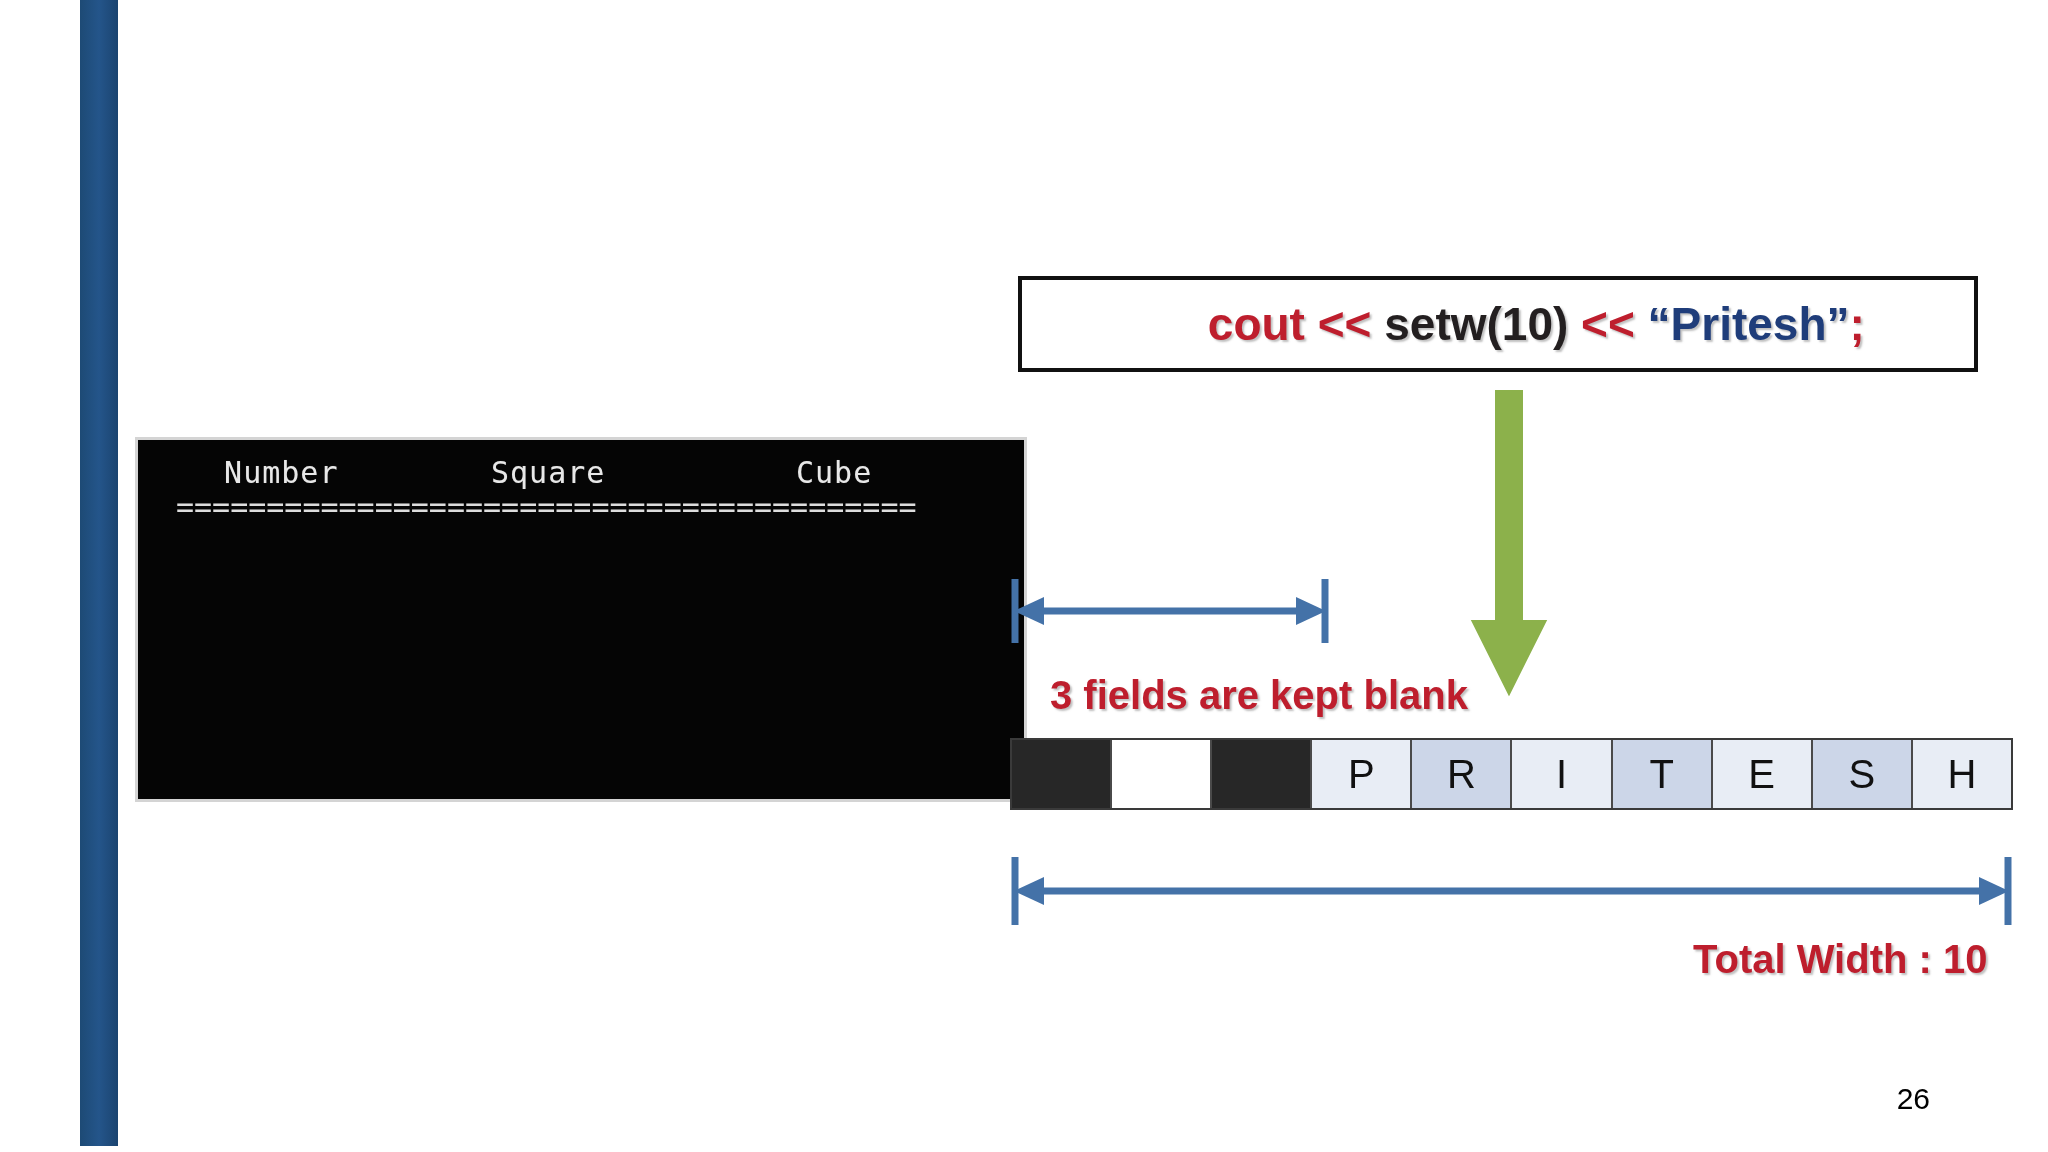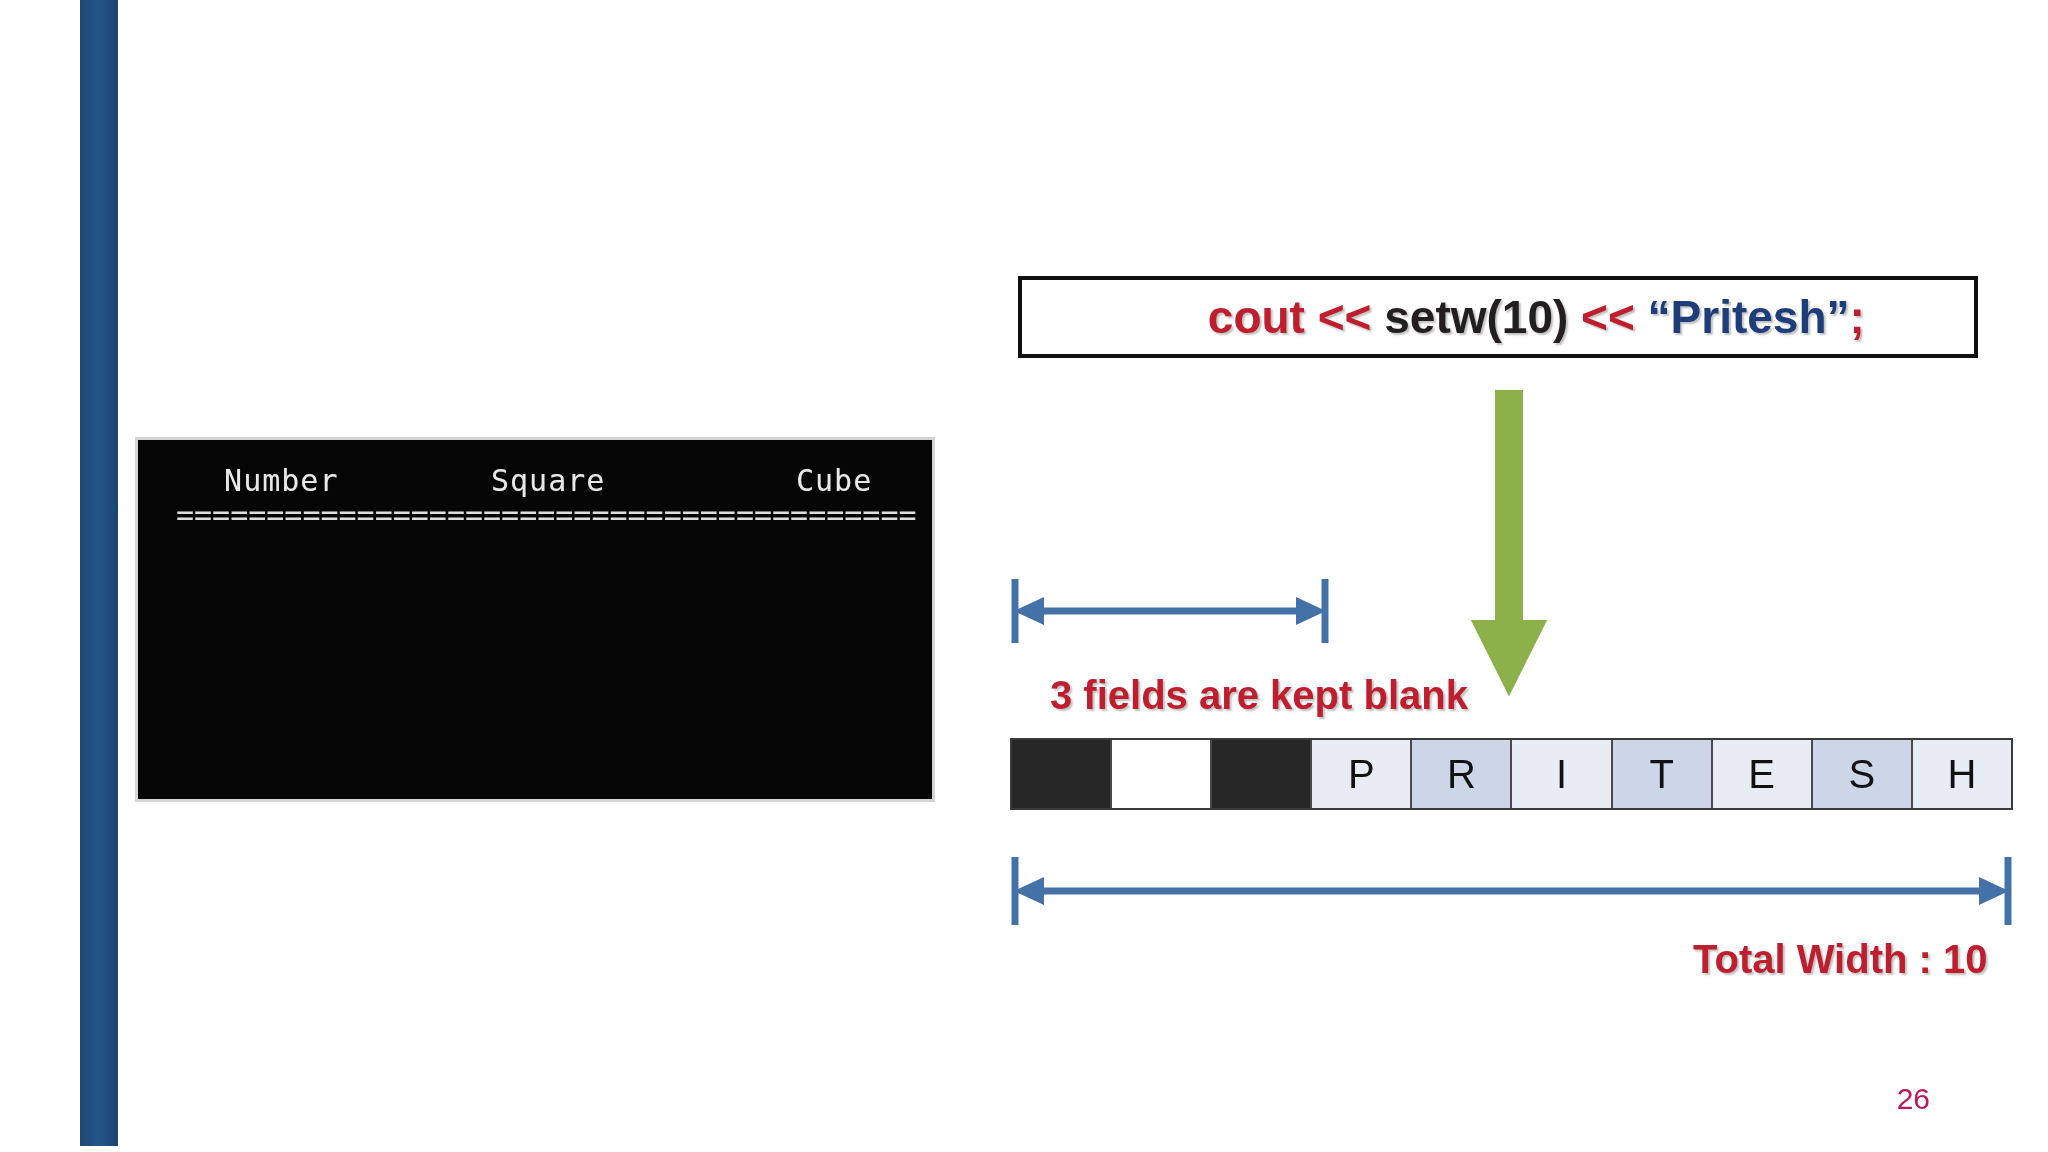--- a/index.html
+++ b/index.html
@@ -26,46 +26,46 @@
     font-family:"Liberation Serif", serif;
     font-weight:bold;
     font-size:72px;
     color:#1F4E79;
     letter-spacing:0.5px;
   }
 
   
   .terminal{
     position:absolute;left:135px;top:437px;
-    width:800px;height:365px;
+    width:892px;height:365px;
     background:#050505;
     border:3px solid #d4d4d4;
     box-sizing:border-box;
     font-family:"DejaVu Sans Mono", monospace;
     color:#e8e8e8;
-    padding:22px 0 0 0;
+    padding:14px 0 0 0;
     overflow:hidden;
   }
   .term-inner{
     font-size:30px;line-height:38px;
     white-space:pre;
     padding-left:48px;
     letter-spacing:1px;
     text-shadow:0 0 1px rgba(255,255,255,.25);
   }
   .term-sep{
     font-size:30px;line-height:30px;white-space:pre;
     padding-left:38px;letter-spacing:0px;
     color:#dddddd;
   }
 
   
   .code-box{
     position:absolute;left:1018px;top:276px;
-    width:960px;height:82px;
+    width:960px;height:96px;
     border:4px solid #111111;
     background:#ffffff;
     box-sizing:border-box;
     display:flex;align-items:center;justify-content:center;
   }
   .code-line{
     font-family:"Liberation Sans", sans-serif;
     font-weight:bold;
     font-size:46px;
     white-space:pre;
@@ -124,21 +124,21 @@
   .cell.dark{background:#272727;}
   .cell.white{background:#ffffff;}
   .cell.l1{background:#e8edf5;}
   .cell.l2{background:#ccd6e8;}
 
   
   .page-num{
     position:absolute;right:118px;bottom:36px;
     font-family:"Liberation Sans", sans-serif;
     font-size:30px;
-    color:#be185d;
+    color:#000000;
   }
 </style>
 </head>
 <body>
 
 <div class="slide">
 
   <div class="accent-bar"></div>
 
 

